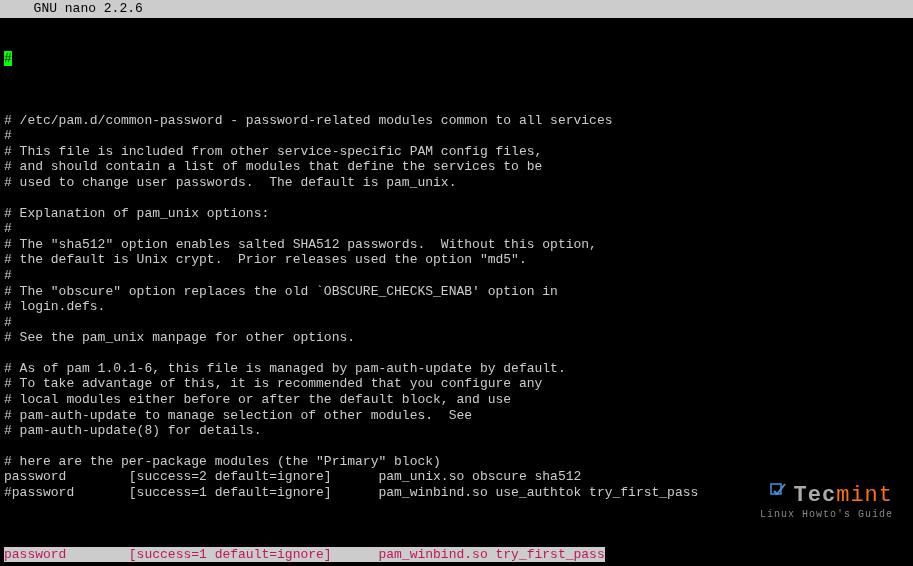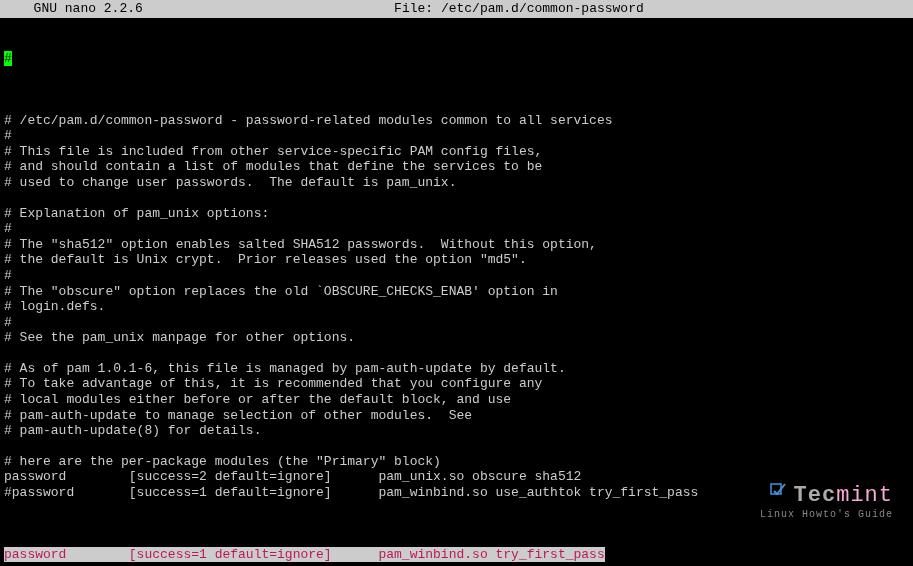--- a/index.html
+++ b/index.html
@@ -43,38 +43,37 @@
   bottom: 45px;
   color: #888;
   text-align: right;
 }
 .watermark-logo {
   font-size: 22px;
   font-weight: bold;
   letter-spacing: 1px;
 }
 .watermark-logo .tec { color: #aaa; text-align: center; }
-.watermark-logo .mint { color: #f9a8d4; font-weight: normal; }
+.watermark-logo .mint { color: #f97316; font-weight: normal; }
 .watermark-tag {
   font-size: 10px;
   color: #888;
   letter-spacing: 1px;
 }
 .wm-icon {
   display: inline-block;
   vertical-align: middle;
   margin-right: 6px;
 }
 </style>
 </head>
 <body>
 
 <div class="header">
   <span class="header-left">  GNU nano 2.2.6</span>
-  <span class="header-center">File: /etc/pam.d/common-password</span>
 </div>
 
 <div class="content">
   <div class="line"><span class="cursor">#</span></div>
   <div id="file-lines"><div class="line"></div><div class="line"># /etc/pam.d/common-password - password-related modules common to all services</div><div class="line">#</div><div class="line"># This file is included from other service-specific PAM config files,</div><div class="line"># and should contain a list of modules that define the services to be</div><div class="line"># used to change user passwords.  The default is pam_unix.</div><div class="line"></div><div class="line"># Explanation of pam_unix options:</div><div class="line">#</div><div class="line"># The "sha512" option enables salted SHA512 passwords.  Without this option,</div><div class="line"># the default is Unix crypt.  Prior releases used the option "md5".</div><div class="line">#</div><div class="line"># The "obscure" option replaces the old `OBSCURE_CHECKS_ENAB' option in</div><div class="line"># login.defs.</div><div class="line">#</div><div class="line"># See the pam_unix manpage for other options.</div><div class="line"></div><div class="line"># As of pam 1.0.1-6, this file is managed by pam-auth-update by default.</div><div class="line"># To take advantage of this, it is recommended that you configure any</div><div class="line"># local modules either before or after the default block, and use</div><div class="line"># pam-auth-update to manage selection of other modules.  See</div><div class="line"># pam-auth-update(8) for details.</div><div class="line"></div><div class="line"># here are the per-package modules (the "Primary" block)</div><div class="line">password        [success=2 default=ignore]      pam_unix.so obscure sha512</div><div class="line">#password       [success=1 default=ignore]      pam_winbind.so use_authtok try_first_pass</div><div class="line"></div></div>
   <div class="line"><span class="highlight-line">password        [success=1 default=ignore]      pam_winbind.so try_first_pass</span></div>
 </div>
 
 <div class="watermark">
   <div class="watermark-logo">

